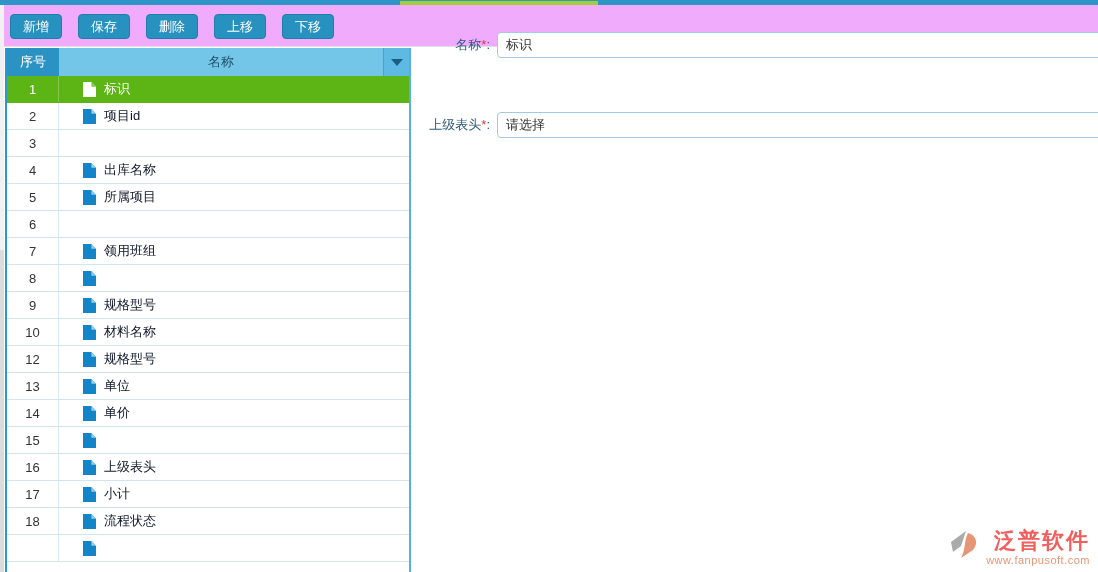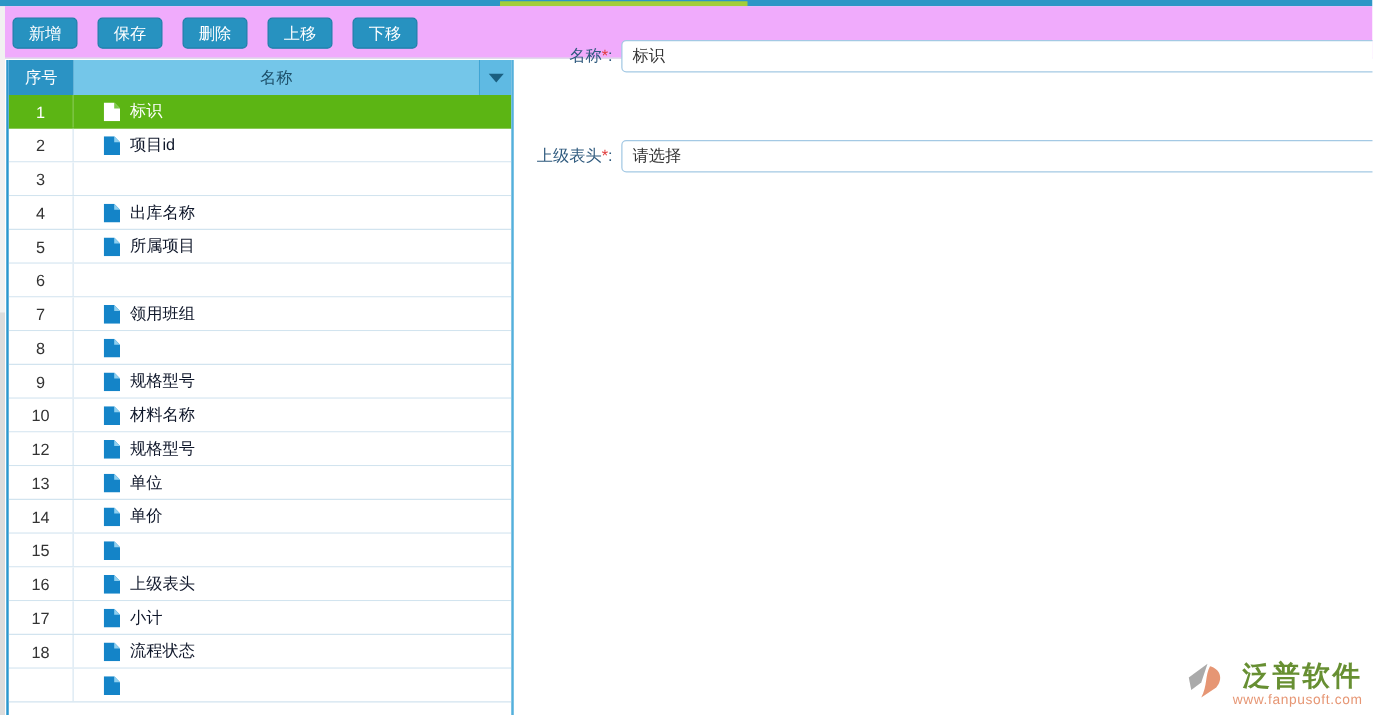--- a/index.html
+++ b/index.html
@@ -52,21 +52,21 @@
   .f-label { position:absolute; left:0; top:0; width:90px; height:28px; line-height:28px;
              text-align:right; font-size:13px; color:#2F5A7E; white-space:nowrap; }
   .f-label .req { color:#E03A3A; }
   .f-input { position:absolute; left:97px; right:-6px; top:1px; height:26px;
              border:1px solid #A4C9E4; border-radius:4px; padding:0 8px;
              font-size:13px; color:#333; font-family:"Liberation Sans",sans-serif; outline:none; background:#fff; }
 
   
   .watermark { position:absolute; right:8px; bottom:6px; display:flex; gap:4px; align-items:flex-start; opacity:.85; }
   .wm-text { display:flex; flex-direction:column; align-items:flex-end; }
-  .wm-brand { font-size:22px; font-weight:bold; color:#4d7c0f; letter-spacing:2px; line-height:26px; }
+  .wm-brand { font-size:22px; font-weight:bold; color:#ef4444; letter-spacing:2px; line-height:26px; }
   .wm-url { font-size:11px; font-weight:normal; color:#E2845C; letter-spacing:.5px; }
 </style>
 </head>
 <body>
 
 <div class="top-strip">
   <div class="top-strip-green"></div>
 </div>
 
 <div class="toolbar">

